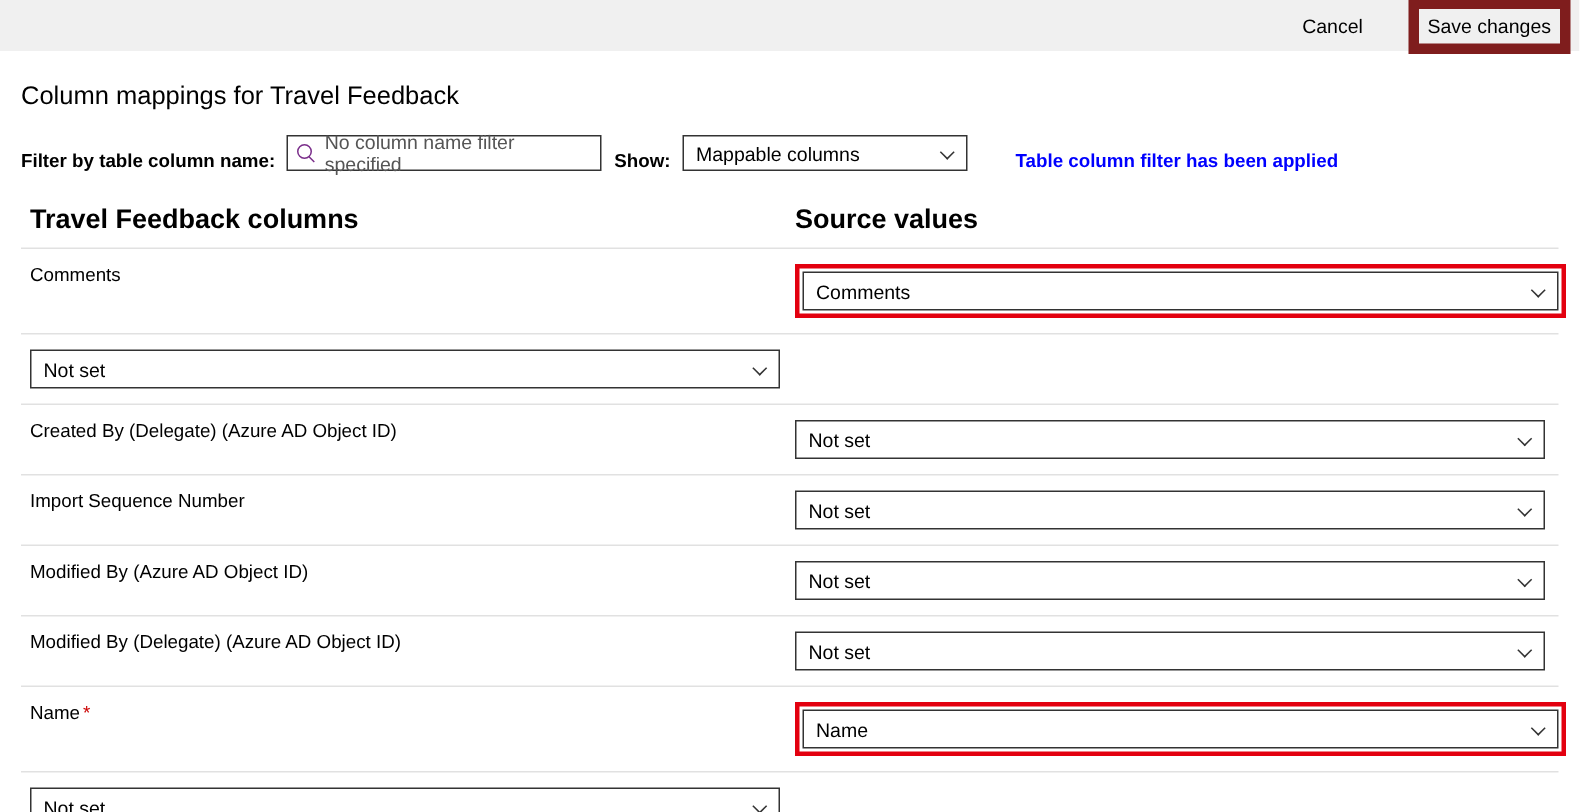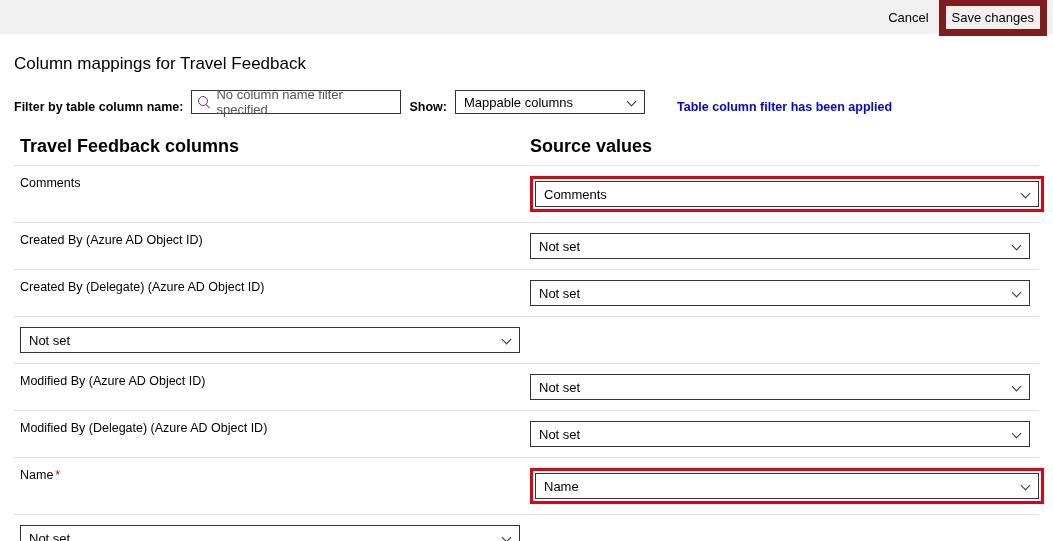--- a/index.html
+++ b/index.html
@@ -11,21 +11,21 @@
     width: 1053px;
     background: #fff;
   }
   .topbar {
     background: #f0f0f0;
     height: 34px;
     display: flex;
     justify-content: flex-end;
     align-items: center;
     padding: 0 6px;
-    gap: 4px;
+    gap: 24px;
   }
   .topbar button {
     background: transparent;
     border: none;
     font: inherit;
     padding: 4px 6px;
     cursor: pointer;
   }
   .save-wrap {
     border: 7px solid #7f1d1d;
@@ -194,38 +194,38 @@
         <div class="value-cell">
           <div class="hl-wrap">
             <div class="dropdown">
               <span>Comments</span>
               <span class="chev"></span>
             </div>
           </div>
         </div>
       </div>
       <div class="row">
-        <div class="field-label">Created By (Azure AD Object ID)</div>
         <div class="value-cell">
           <div class="dropdown">
             <span>Not set</span>
             <span class="chev"></span>
           </div>
         </div>
       </div>
       <div class="row">
         <div class="field-label">Created By (Delegate) (Azure AD Object ID)</div>
         <div class="value-cell">
           <div class="dropdown">
             <span>Not set</span>
             <span class="chev"></span>
           </div>
         </div>
       </div>
       <div class="row">
+        <div class="field-label">Import Sequence Number</div>
         <div class="value-cell">
           <div class="dropdown">
             <span>Not set</span>
             <span class="chev"></span>
           </div>
         </div>
       </div>
       <div class="row">
         <div class="field-label">Modified By (Azure AD Object ID)</div>
         <div class="value-cell">

